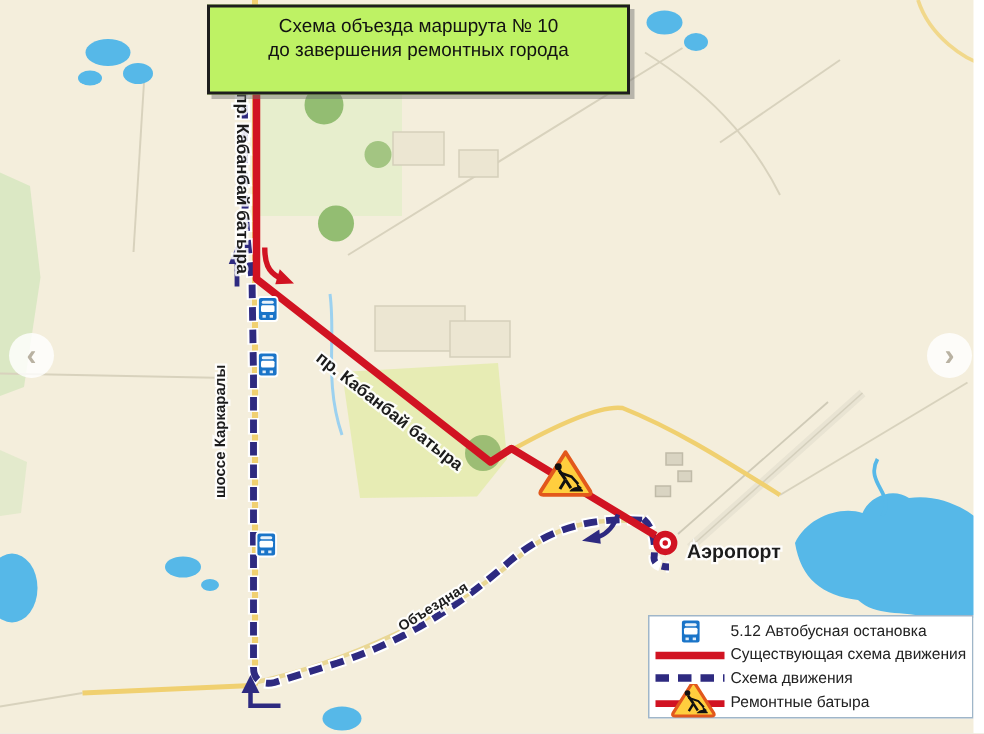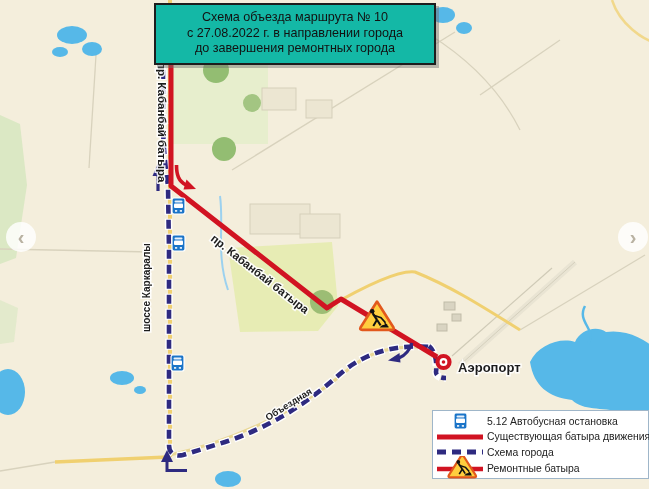--- a/index.html
+++ b/index.html
@@ -8,24 +8,24 @@
     font-family:"Liberation Sans","DejaVu Sans",sans-serif;
     background:#f4eedc;
   }
   #map-svg{position:absolute;left:0;top:0;}
   .maplabel{
     font-family:"Liberation Sans","DejaVu Sans",sans-serif;
     font-weight:bold;fill:#1c1c1c;
     paint-order:stroke;stroke:rgba(255,255,255,.88);stroke-width:3px;
   }
   #title-box{
-    position:absolute;left:154px;top:3px;width:262px;
-    background:#14b8a6;border:2px solid #1d1d1d;
+    position:absolute;left:138px;top:3px;width:262px;
+    background:#bef264;border:2px solid #1d1d1d;
     box-shadow:3px 3px 0 rgba(110,110,110,.45);
-    padding:5px 8px 6px 8px;text-align:center;
+    padding:5px 8px 20px 8px;text-align:center;
     font-size:12.6px;line-height:1.24;color:#121212;
   }
   #legend-box{
     position:absolute;left:432px;top:410px;width:217px;height:69px;
     background:#ffffff;border:1px solid #9fb6c9;
     display:flex;flex-direction:column;justify-content:space-evenly;
     padding:2px 0;box-sizing:border-box;
   }
   .legend-row{display:flex;align-items:center;height:16px;}
   .legend-swatch{width:54px;display:flex;justify-content:center;align-items:center;flex:0 0 54px;}
@@ -163,48 +163,47 @@
 
     <text class="maplabel" font-size="11.5" transform="rotate(90 158 62)" x="158" y="62">пр. Кабанбай батыра</text>
     <text class="maplabel" font-size="11.5" transform="rotate(38 210 240)" x="210" y="240">пр. Кабанбай батыра</text>
     <text class="maplabel" font-size="10" transform="rotate(-90 150 332)" x="150" y="332">шоссе Каркаралы</text>
     <text class="maplabel" font-size="9.5" transform="rotate(-32 268 421)" x="268" y="421">Объездная</text>
     <text class="maplabel" font-size="13" x="458" y="372" stroke-width="2.5">Аэропорт</text>
   </svg>
 
   <div id="title-box">
     <div>Схема объезда маршрута № 10</div>
-    <div>с 27.08.2022 г. в направлении города</div>
     <div>до завершения ремонтных города</div>
   </div>
 
   <div id="legend-box">
     <div class="legend-row">
       <span class="legend-swatch">
         <svg width="17" height="20" viewBox="-8.5 -10 17 20">
             <use href="#busstop-sign"></use>
           </svg>
       </span>
       <span class="legend-label">5.12 Автобусная остановка</span>
     </div>
     <div class="legend-row">
       <span class="legend-swatch">
         <svg width="48" height="8" viewBox="0 0 48 8">
             <path d="M1 4 L47 4" stroke="#d11322" stroke-width="5"></path>
           </svg>
       </span>
-      <span class="legend-label">Существующая батыра движения</span>
+      <span class="legend-label">Существующая схема движения</span>
     </div>
     <div class="legend-row">
       <span class="legend-swatch">
         <svg width="48" height="8" viewBox="0 0 48 8">
             <path d="M1 4 L47 4" stroke="#2e2a80" stroke-width="5" stroke-dasharray="9 6"></path>
           </svg>
       </span>
-      <span class="legend-label">Схема города</span>
+      <span class="legend-label">Схема движения</span>
     </div>
     <div class="legend-row">
       <span class="legend-swatch">
         <svg width="48" height="24" viewBox="0 0 48 24">
           <path d="M1 13 L47 13" stroke="#d11322" stroke-width="4.5"></path>
           <g transform="translate(11.5,-4) scale(0.82)">
               <use href="#roadworks-sign"></use>
             </g>
         </svg>
       </span>

